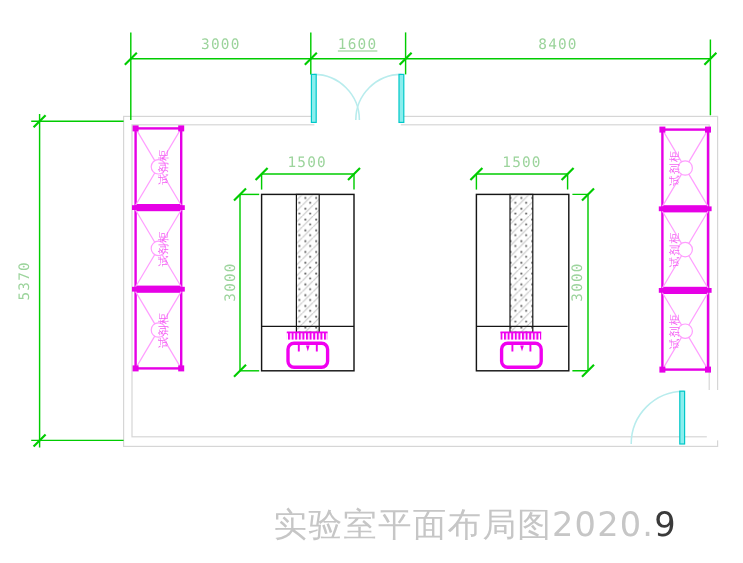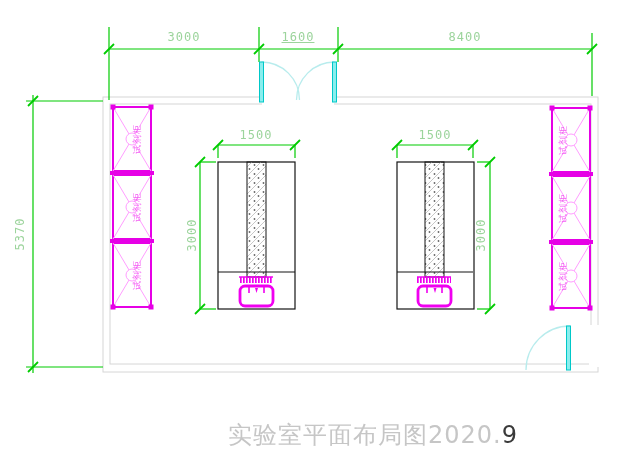--- a/index.html
+++ b/index.html
@@ -15,21 +15,21 @@
     height:14px;line-height:14px;white-space:nowrap;
   }
   .rot{transform:rotate(-90deg);}
   .cablabel{
     position:absolute;font-size:9px;line-height:12px;height:12px;width:40px;
     color:#f35ff3;text-align:center;letter-spacing:1px;
     transform:rotate(-90deg);white-space:nowrap;
   }
   #title{
     position:absolute;left:228px;top:419px;white-space:nowrap;
-    font-size:24px;letter-spacing:1px;font-weight:400;
+    font-size:28px;letter-spacing:1px;font-weight:400;
     color:#c6c6c6;font-family:"DejaVu Sans",sans-serif;
   }
   #title .suffix{color:#3a3a3a;}
   .d-top-left{left:154px;top:30px;width:60px;}
   .d-top-mid{left:268px;top:30px;width:60px;text-decoration:underline;}
   .d-top-right{left:435px;top:30px;width:60px;}
   .d-wall-left{left:-10px;top:227px;width:60px;}
   .d-bl-w{left:226px;top:128px;width:60px;}
   .d-br-w{left:405px;top:128px;width:60px;}
   .d-bl-d{left:162px;top:228px;width:60px;}

